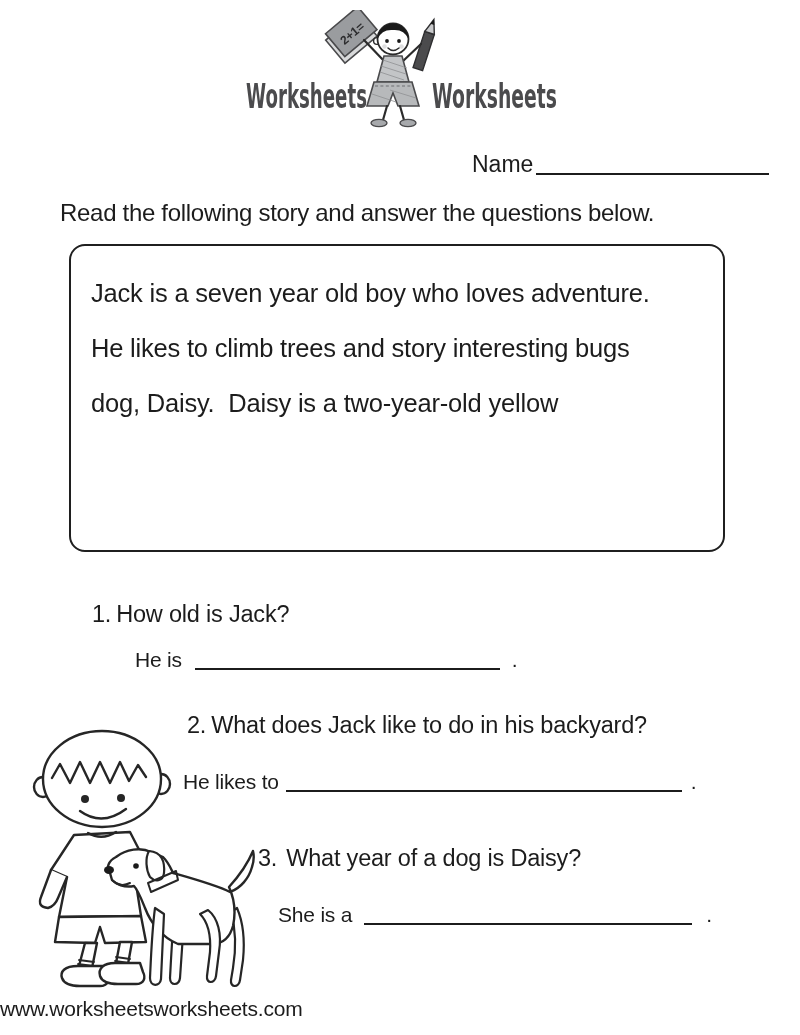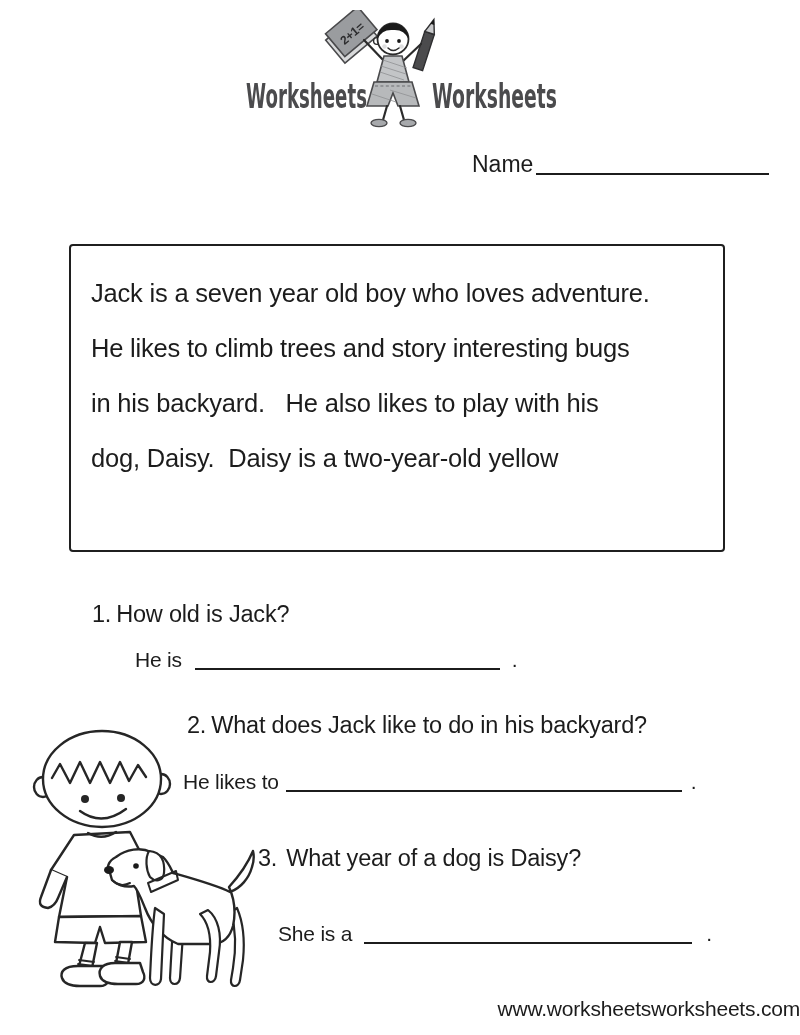--- a/index.html
+++ b/index.html
@@ -12,44 +12,44 @@
   #logo{left:238px;top:10px;width:330px;height:128px;}
   
   #name-row{left:472px;top:151px;font-size:23px;white-space:nowrap;}
   .blank{display:inline-block;border-bottom:2.4px solid #1c1c1c;position:relative;top:3px;}
   #name-blank{width:233px;margin-left:3px;}
   
   #instruction{left:60px;top:199px;font-size:24px;letter-spacing:-0.3px;white-space:nowrap;}
   
   #story-box{
     left:69px;top:244px;width:652px;height:304px;
-    border:2.6px solid #1f1f1f;border-radius:4px;
+    border:2.6px solid #1f1f1f;border-radius:16px;
   }
   #story-text{position:absolute;left:20px;top:20px;font-size:25.5px;letter-spacing:-0.2px;}
   .story-line{height:55px;line-height:55px;white-space:pre;}
   
   .q-label{font-size:23.5px;letter-spacing:-0.2px;white-space:nowrap;}
   .q-num{display:inline-block;}
   .answer-row{font-size:21px;letter-spacing:-0.2px;white-space:nowrap;}
   #q1-label{left:92px;top:601px;}
   #q1-answer{left:135px;top:648px;}
   #q1-answer .blank{width:305px;margin-left:13px;}
   #q1-answer .dot{margin-left:12px;}
   #q2-label{left:187px;top:712px;}
   #q2-answer{left:183px;top:770px;text-align:center;}
   #q2-answer .blank{width:396px;margin-left:7px;}
   #q2-answer .dot{margin-left:9px;}
   #q3-label{left:258px;top:845px;}
   #q3-label .q-num{margin-right:9px;}
-  #q3-answer{left:278px;top:903px;margin-top:19px;}
+  #q3-answer{left:278px;top:903px;}
   #q3-answer .blank{width:328px;margin-left:12px;}
   #q3-answer .dot{margin-left:14px;}
   #q1-label .q-num,#q2-label .q-num{margin-right:5px;}
   
-  #footer{left:0;top:997px;width:800px;text-align:right;font-size:21px;letter-spacing:-0.2px;}
+  #footer{left:0;top:997px;width:800px;text-align:left;font-size:21px;letter-spacing:-0.2px;}
   
   #illustration{left:28px;top:720px;width:245px;height:292px;}
 </style>
 </head>
 <body>
 
 <div id="page">
 
   <svg id="logo" class="abs" viewBox="0 0 330 128" xmlns="http://www.w3.org/2000/svg">
     <g>
@@ -90,26 +90,26 @@
       <ellipse cx="170" cy="113" rx="8" ry="3.6" fill="#a7a9ac" stroke="#4a4a4c" stroke-width="1.4"></ellipse>
     </g>
     <text x="8" y="98" textLength="121" lengthAdjust="spacingAndGlyphs" font-family="DejaVu Sans,sans-serif" font-size="34" font-weight="bold" fill="#4b4b4d">Worksheets</text>
     <text x="194" y="98" textLength="125" lengthAdjust="spacingAndGlyphs" font-family="DejaVu Sans,sans-serif" font-size="34" font-weight="bold" fill="#4b4b4d">Worksheets</text>
   </svg>
 
   <div id="name-row" class="abs">
     <span>Name</span><span id="name-blank" class="blank"></span>
   </div>
 
+  <div id="instruction" class="abs">Read the following story and answer the questions below.</div>
 
   <div id="story-box" class="abs">
     <div id="story-text">
       <div class="story-line">Jack is a seven year old boy who loves adventure.</div>
       <div class="story-line">He likes to climb trees and story interesting bugs</div>
-      <div class="story-line">in his backyard.   He also likes to play with his</div>
       <div class="story-line">dog, Daisy.  Daisy is a two-year-old yellow</div>
     </div>
   </div>
 
   <div id="q1-label" class="abs q-label">
     <span class="q-num">1.</span><span>How old is Jack?</span>
   </div>
   <div id="q1-answer" class="abs answer-row">
     <span>He is</span><span class="blank"></span><span class="dot">.</span>
   </div>

